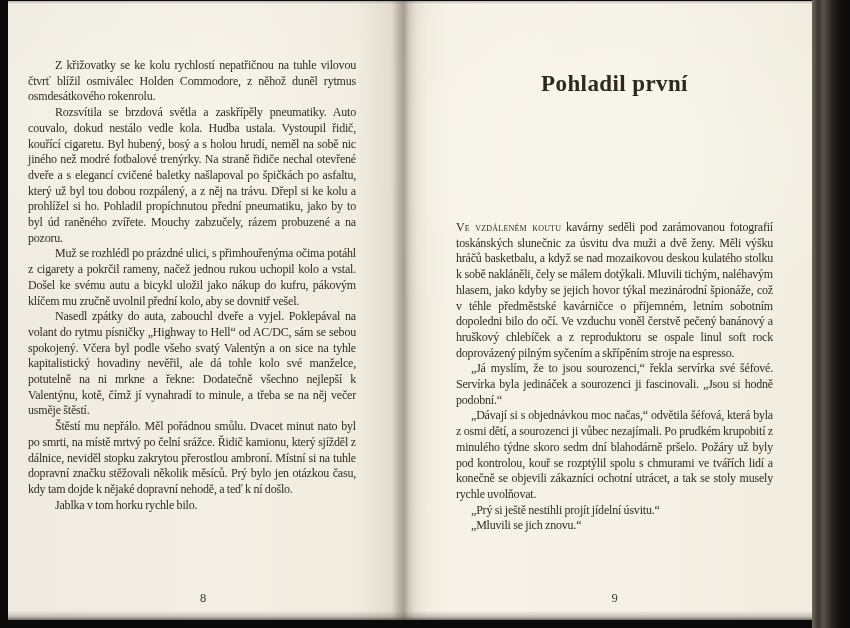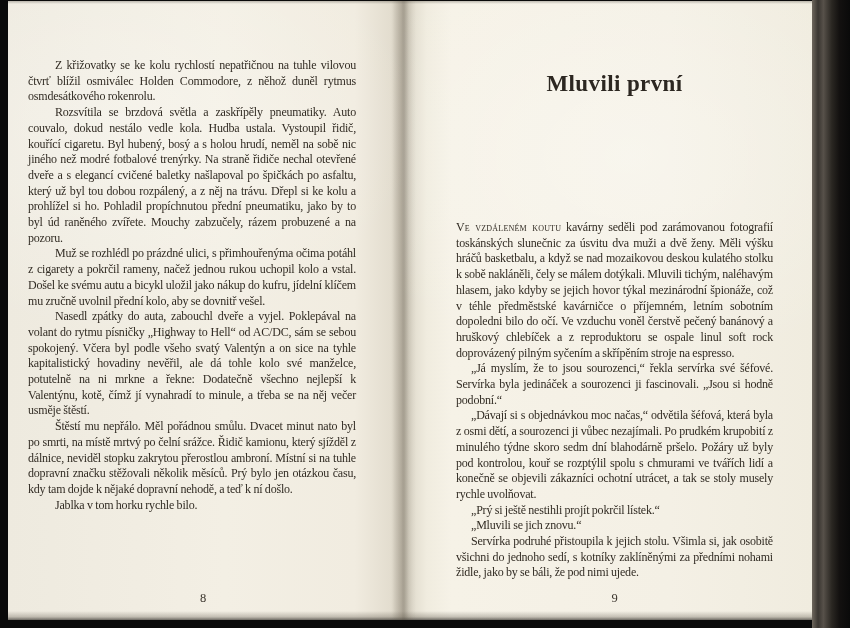--- a/index.html
+++ b/index.html
@@ -76,37 +76,36 @@
 </style>
 </head>
 <body>
 
 <div class="scene">
 
   <div class="page page-left">
     <div class="text-block tb-left">
       <p class="para indent">Z křižovatky se ke kolu rychlostí nepatřičnou na tuhle vilovou čtvrť blížil osmiválec Holden Commodore, z něhož duněl rytmus osmdesátkového rokenrolu.</p>
       <p class="para indent">Rozsvítila se brzdová světla a zaskřípěly pneumatiky. Auto couvalo, dokud nestálo vedle kola. Hudba ustala. Vystoupil řidič, kouřící cigaretu. Byl hubený, bosý a s holou hrudí, neměl na sobě nic jiného než modré fotbalové trenýrky. Na straně řidiče nechal otevřené dveře a s elegancí cvičené baletky našlapoval po špičkách po asfaltu, který už byl tou dobou rozpálený, a z něj na trávu. Dřepl si ke kolu a prohlížel si ho. Pohladil propíchnutou přední pneumatiku, jako by to byl úd raněného zvířete. Mouchy zabzučely, rázem probuzené a na pozoru.</p>
-      <p class="para indent">Muž se rozhlédl po prázdné ulici, s přimhouřenýma očima potáhl z cigarety a pokrčil rameny, načež jednou rukou uchopil kolo a vstal. Došel ke svému autu a bicykl uložil jako nákup do kufru, jídelní klíčem mu zručně uvolnil přední kolo, aby se dovnitř vešel.</p>
+      <p class="para indent">Muž se rozhlédl po prázdné ulici, s přimhouřenýma očima potáhl z cigarety a pokrčil rameny, načež jednou rukou uchopil kolo a vstal. Došel ke svému autu a bicykl uložil jako nákup do kufru, pákovým klíčem mu zručně uvolnil přední kolo, aby se dovnitř vešel.</p>
       <p class="para indent">Nasedl zpátky do auta, zabouchl dveře a vyjel. Poklepával na volant do rytmu písničky „Highway to Hell“ od AC/DC, sám se sebou spokojený. Včera byl podle všeho svatý Valentýn a on sice na tyhle kapitalistický hovadiny nevěřil, ale dá tohle kolo své manželce, potutelně na ni mrkne a řekne: Dodatečně všechno nejlepší k Valentýnu, kotě, čímž jí vynahradí to minule, a třeba se na něj večer usměje štěstí.</p>
       <p class="para indent">Štěstí mu nepřálo. Měl pořádnou smůlu. Dvacet minut nato byl po smrti, na místě mrtvý po čelní srážce. Řidič kamionu, který sjížděl z dálnice, neviděl stopku zakrytou přerostlou ambroní. Místní si na tuhle dopravní značku stěžovali několik měsíců. Prý bylo jen otázkou času, kdy tam dojde k nějaké dopravní nehodě, a teď k ní došlo.</p>
       <p class="para indent">Jablka v tom horku rychle bilo.</p>
     </div>
     <div class="pagenum pn-left">8</div>
   </div>
 
   <div class="page page-right">
-    <h1 class="chapter">Mluvili první</h1>
+    <h1 class="chapter">Pohladil první</h1>
     <div class="text-block tb-right">
       <p class="para"><span class="sc">Ve vzdáleném koutu</span><span> kavárny seděli pod zarámovanou fotografií toskánských slunečnic za úsvitu dva muži a dvě ženy. Měli výšku hráčů basketbalu, a když se nad mozaikovou deskou kulatého stolku k sobě nakláněli, čely se málem dotýkali. Mluvili tichým, naléhavým hlasem, jako kdyby se jejich hovor týkal mezinárodní špionáže, což v téhle předměstské kavárničce o příjemném, letním sobotním dopoledni bilo do očí. Ve vzduchu voněl čerstvě pečený banánový a hruškový chlebíček a z reproduktoru se ospale linul soft rock doprovázený pilným syčením a skřípěním stroje na espresso.</span></p>
       <p class="para indent">„Já myslím, že to jsou sourozenci,“ řekla servírka své šéfové. Servírka byla jedináček a sourozenci ji fascinovali. „Jsou si hodně podobní.“</p>
       <p class="para indent">„Dávají si s objednávkou moc načas,“ odvětila šéfová, která byla z osmi dětí, a sourozenci ji vůbec nezajímali. Po prudkém krupobití z minulého týdne skoro sedm dní blahodárně pršelo. Požáry už byly pod kontrolou, kouř se rozptýlil spolu s chmurami ve tvářích lidí a konečně se objevili zákazníci ochotní utrácet, a tak se stoly musely rychle uvolňovat.</p>
-      <p class="para indent">„Prý si ještě nestihli projít pokrčil lístek.“</p>
+      <p class="para indent">„Prý si ještě nestihli projít jídelní úsvitu.“</p>
       <p class="para indent">„Mluvili se jich znovu.“</p>
-      <p class="para indent">Servírka podruhé přistoupila k jejich stolu. Všimla si, jak osobitě všichni do jednoho sedí, s kotníky zaklíněnými za předními nohami židle, jako by se báli, že pod nimi ujede.</p>
     </div>
     <div class="pagenum pn-right">9</div>
   </div>
 
   <div class="gutter"></div>
   <div class="edge-right"></div>
 
 </div>
 
 </body></html>

